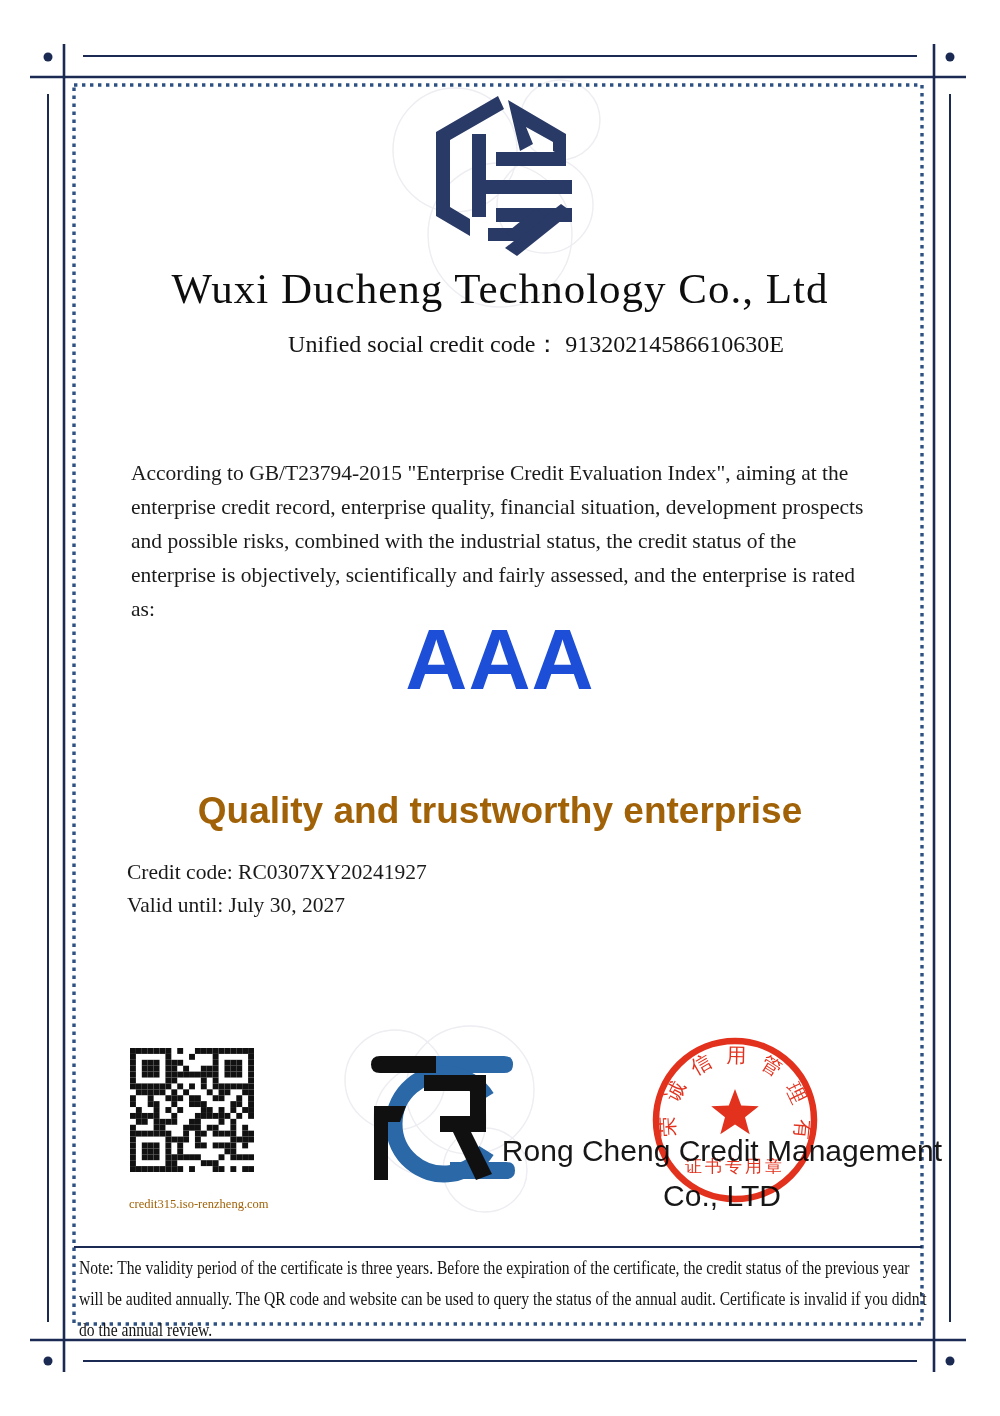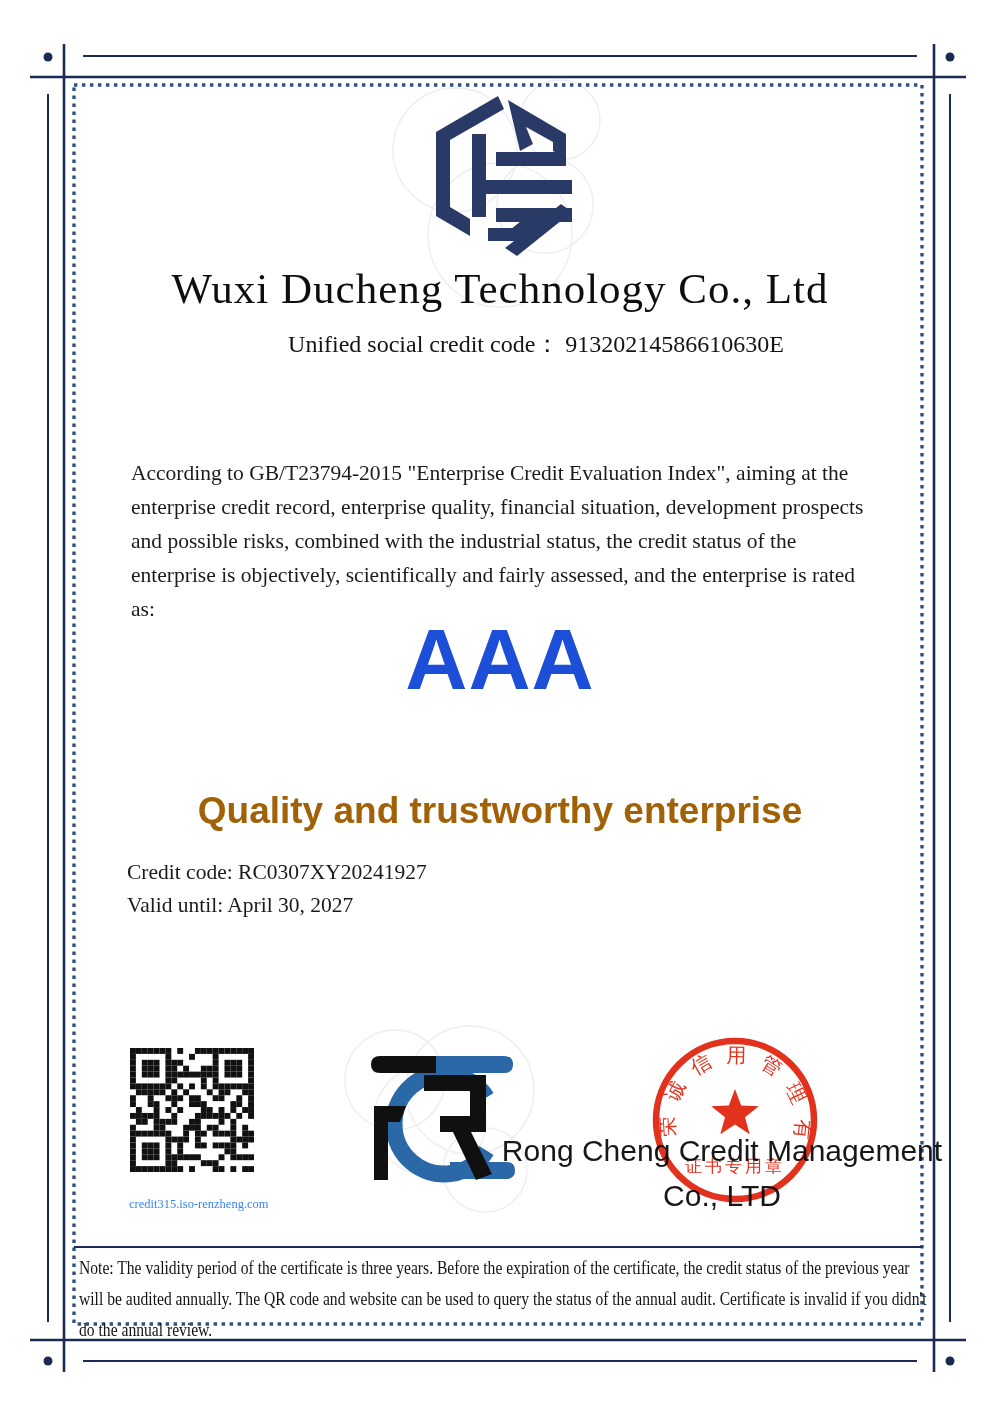--- a/index.html
+++ b/index.html
@@ -10,21 +10,21 @@
 
   .title{top:264px;font-size:43px;letter-spacing:1px;color:#0e0e0e;}
   .subtitle{top:328px;font-size:24px;color:#141414;margin-left:36px;}
   .paragraph{left:131px;top:456px;width:742px;font-size:21.5px;line-height:34px;color:#1b1b1b;}
   .rating{top:610px;font-size:86px;font-weight:bold;font-family:"Liberation Sans",sans-serif;
           color:#1d4ed8;letter-spacing:1px;}
   .rating-title{top:750px;font-size:37px;font-weight:bold;font-family:"Liberation Sans",sans-serif;
           color:#a16207;margin-top:40px;}
   .details{left:127px;top:827px;font-size:21.5px;line-height:33px;color:#1a1a1a;margin-top:29px;}
   .qr-wrap{left:130px;top:1048px;width:124px;height:124px;}
-  .qr-caption{left:129px;top:1197px;font-size:12.5px;color:#3b82f6;}
+  .qr-caption{left:129px;top:1197px;font-size:12.5px;color:#a16207;}
   .rc-logo{left:366px;top:1042px;}
   .hex-logo{left:420px;top:92px;}
   .issuer{left:432px;top:1128px;width:580px;text-align:center;
           font-family:"Liberation Sans",sans-serif;font-size:30px;line-height:45px;color:#171717;}
   .seal{left:645px;top:1030px;mix-blend-mode:multiply;}
   .note{left:79px;top:1253px;width:818px;font-size:15px;line-height:25px;color:#131313;
         transform:scale(1.04,1.24);transform-origin:0 0;}
 </style>
 </head>
 <body>
@@ -87,21 +87,21 @@
   <div class="abs center title">Wuxi Ducheng Technology Co., Ltd</div>
   <div class="abs center subtitle">Unified social credit code：  91320214586610630E</div>
 
   <div class="abs paragraph">According to GB/T23794-2015 "Enterprise Credit Evaluation Index", aiming at the enterprise credit record, enterprise quality, financial situation, development prospects and possible risks, combined with the industrial status, the credit status of the enterprise is objectively, scientifically and fairly assessed, and the enterprise is rated as:</div>
 
   <div class="abs center rating">AAA</div>
   <div class="abs center rating-title">Quality and trustworthy enterprise</div>
 
   <div class="abs details">
     <div>Credit code:  RC0307XY20241927</div>
-    <div>Valid until: April 30, 2027</div>
+    <div>Valid until: July 30, 2027</div>
   </div>
 
   <div class="abs qr-wrap">
     <svg id="qr" width="124" height="124" viewBox="0 0 124 124">
         <rect x="0.00" y="0.00" width="5.90" height="5.90" fill="#111"></rect>
         <rect x="5.90" y="0.00" width="5.90" height="5.90" fill="#111"></rect>
         <rect x="11.81" y="0.00" width="5.90" height="5.90" fill="#111"></rect>
         <rect x="17.71" y="0.00" width="5.90" height="5.90" fill="#111"></rect>
         <rect x="23.62" y="0.00" width="5.90" height="5.90" fill="#111"></rect>
         <rect x="29.52" y="0.00" width="5.90" height="5.90" fill="#111"></rect>

